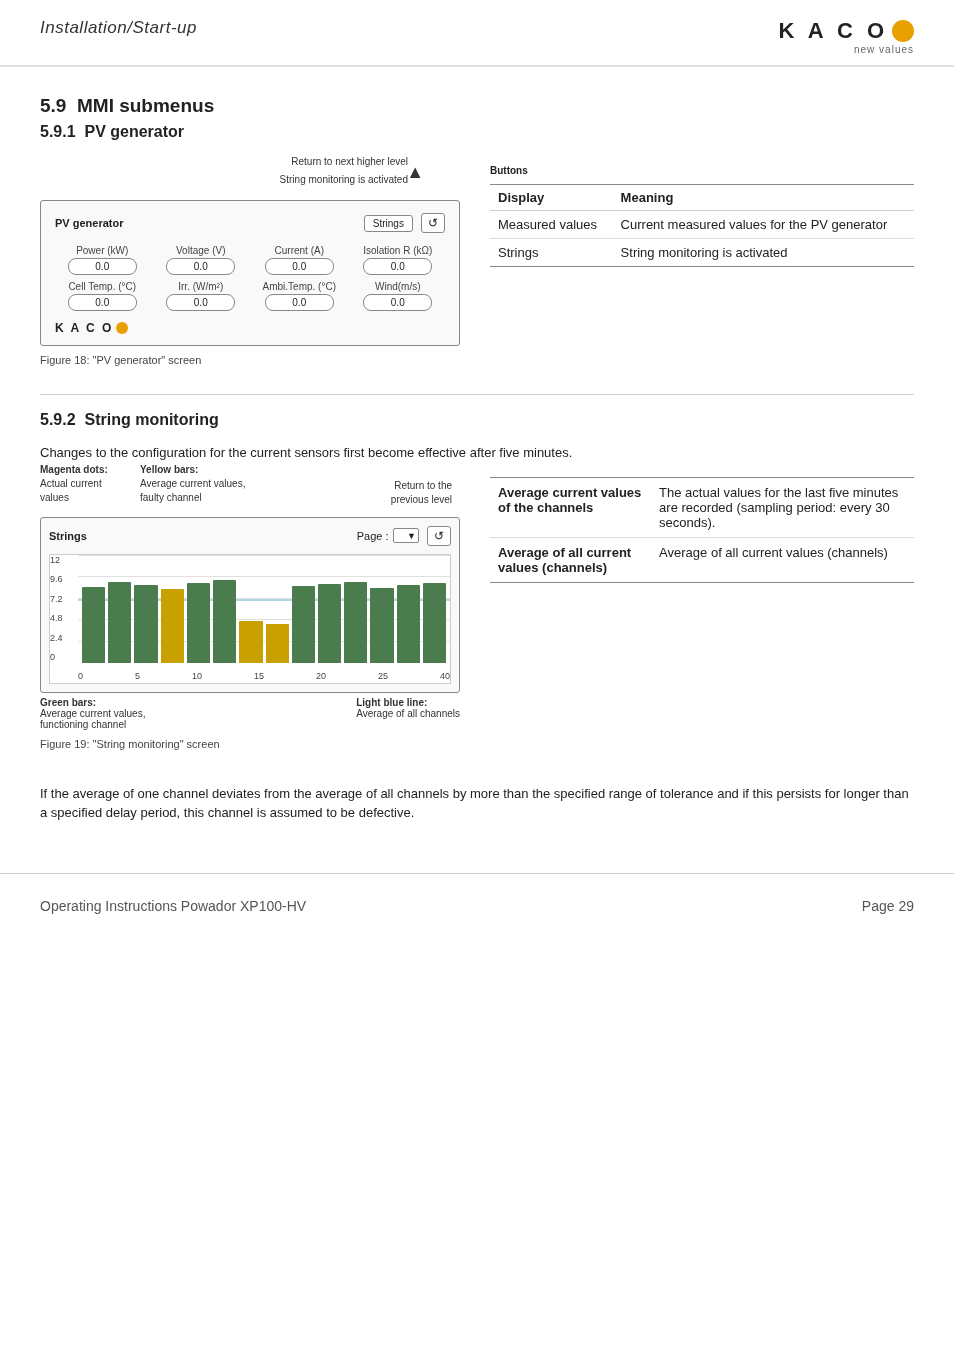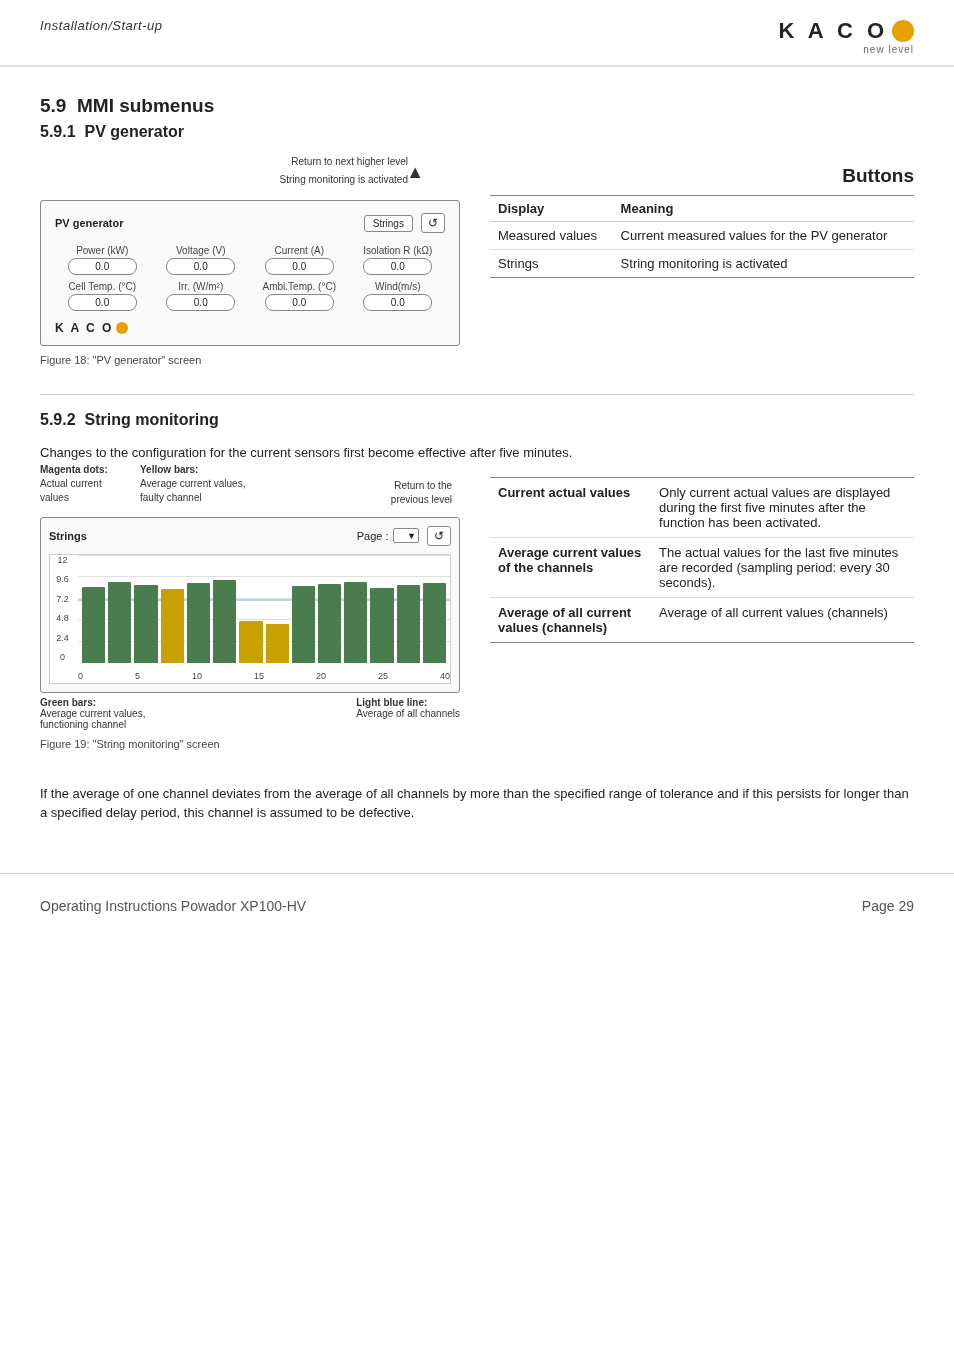--- a/index.html
+++ b/index.html
@@ -15,21 +15,21 @@
 
     
     .page-header {
       display: flex;
       justify-content: space-between;
       align-items: flex-start;
       padding: 18px 40px 10px 40px;
       border-bottom: 2px solid #e0e0e0;
     }
     .header-title {
-      font-size: 13px;
+      font-size: 17px;
       font-style: italic;
       color: #333;
       letter-spacing: 0.5px;
     }
     .kaco-logo {
       display: flex;
       flex-direction: column;
       align-items: flex-end;
     }
     .kaco-text {
@@ -169,25 +169,24 @@
     }
     .kaco-sun-small {
       width: 12px;
       height: 12px;
       background: #e8a000;
       border-radius: 50%;
     }
 
     
     .buttons-heading {
-      font-size: 19px;
+      font-size: 10px;
       font-weight: bold;
       margin-bottom: 8px;
       margin-top: 10px;
-      text-align: right;
     }
     .buttons-table {
       width: 100%;
       border-collapse: collapse;
       font-size: 13px;
     }
     .buttons-table th {
       font-weight: bold;
       text-align: left;
       border-top: 1.5px solid #888;
@@ -234,21 +233,21 @@
       position: absolute;
       left: 0;
       top: 0;
       bottom: 20px;
       width: 28px;
       display: flex;
       flex-direction: column;
       justify-content: space-between;
       font-size: 9px;
       color: #444;
-      text-align: center;
+      text-align: left;
       padding-right: 3px;
     }
     .chart-x-labels {
       position: absolute;
       bottom: 2px;
       left: 28px;
       right: 0;
       display: flex;
       justify-content: space-between;
       font-size: 9px;
@@ -369,21 +368,21 @@
 </head>
 <body>
 
 <div class="page-header">
   <div class="header-title">Installation/Start-up</div>
   <div class="kaco-logo">
     <div class="kaco-text">
       <span>K A C O</span>
       <div class="kaco-sun"></div>
     </div>
-    <div class="kaco-subtitle">new level</div>
+    <div class="kaco-subtitle">new values</div>
   </div>
 </div>
 
 <div class="page-content">
 
   <div class="section-title">
     <span>5.9</span>&nbsp;&nbsp;<span>MMI submenus</span>
   </div>
 
   <div class="subsection-title">
@@ -573,24 +572,20 @@
         </div>
       </div>
 
       <div class="figure-caption">Figure 19:  "String monitoring" screen</div>
     </div>
 
     <div class="col-right">
       <table class="sm-table">
         <tbody>
           <tr>
-            <td>Current actual values</td>
-            <td>Only current actual values are displayed during the first five minutes after the function has been activated.</td>
-          </tr>
-          <tr>
             <td>Average current values of the channels</td>
             <td>The actual values for the last five minutes are recorded (sampling period: every 30 seconds).</td>
           </tr>
           <tr>
             <td>Average of all current values (channels)</td>
             <td>Average of all current values (channels)</td>
           </tr>
         </tbody>
       </table>
     </div>

